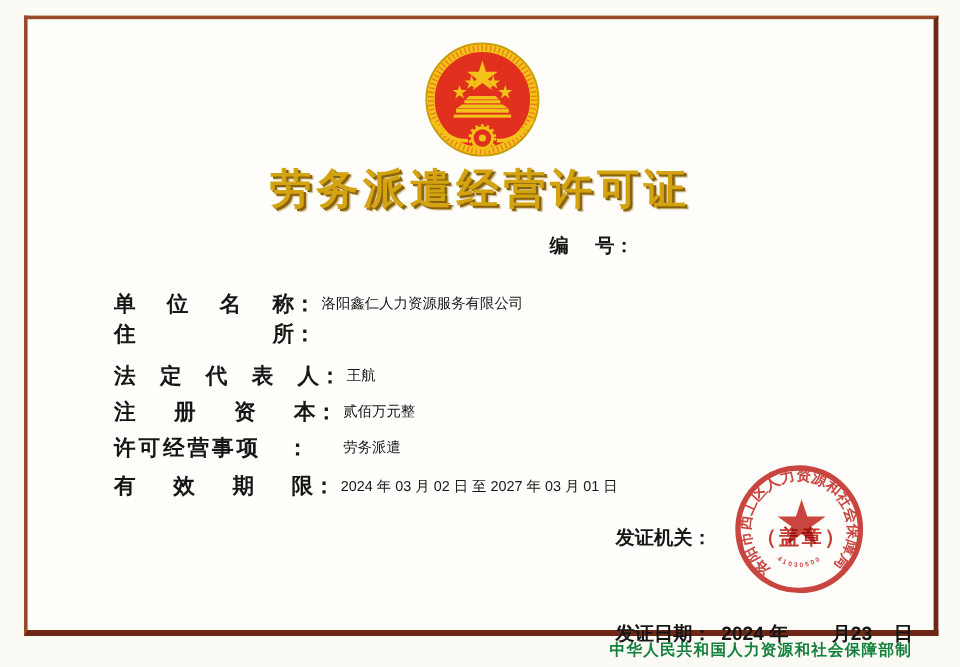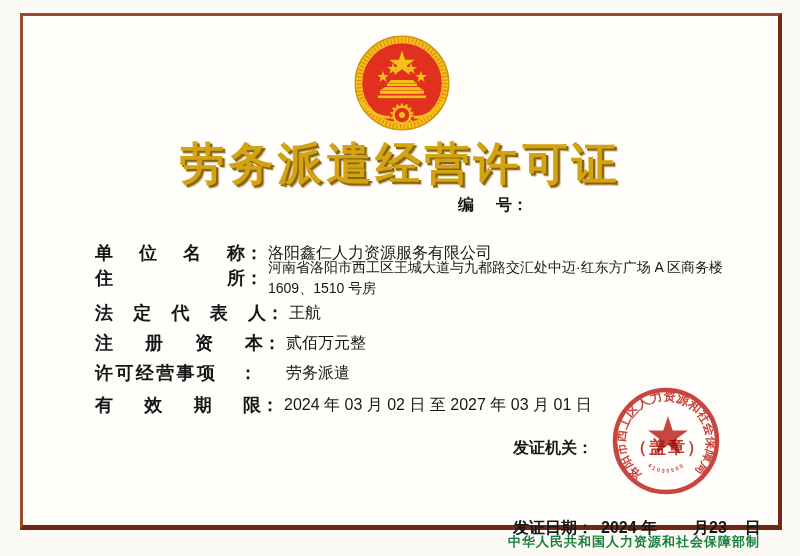--- a/index.html
+++ b/index.html
@@ -15,40 +15,40 @@
   .frame{
     position:absolute;left:20px;top:13px;width:755px;height:509px;
     border:3px solid #9a4a2c;
     border-right:4px solid #6e2815;
     border-bottom:5px solid #6e2815;
     background:#fffefa;
   }
   .emblem{position:absolute;left:352px;top:33px;width:100px;height:104px;}
   .title{
     position:absolute;left:0;top:134px;width:800px;text-align:center;
-    font-size:45px;font-weight:700;letter-spacing:4px;
+    font-size:35px;font-weight:700;letter-spacing:4px;
     color:#d4a312;
     text-shadow:2px 2px 0 #8a6207, 3px 3px 1px rgba(138,98,7,.45);
     white-space:nowrap;
   }
   
   .number-line{
     position:absolute;left:458px;top:195px;display:flex;align-items:baseline;
     font-size:16px;font-weight:700;
   }
   .number-line .lbl{display:inline-block;width:54px;text-align:justify;text-align-last:justify;}
   .number-line .val{font-weight:600;margin-left:6px;font-size:15.5px;letter-spacing:.5px;}
   
   .row{position:absolute;left:95px;display:flex;align-items:flex-start;}
   .row .lbl{
     display:inline-block;font-size:18px;font-weight:700;line-height:26px;
     text-align:justify;text-align-last:justify;white-space:nowrap;
   }
   .row .colon{font-size:18px;font-weight:700;line-height:26px;}
-  .row .val{font-size:16px;line-height:26px;margin-left:5px;white-space:nowrap;}
+  .row .val{font-size:12px;line-height:26px;margin-left:5px;white-space:nowrap;}
   .row-unit   {top:240px;} .row-unit    .lbl{width:150px;}
   .row-addr   {top:256px;height:44px;align-items:center;} .row-addr .lbl{width:150px;}
   .row-addr .val{font-size:14px;line-height:21px;width:466px;white-space:normal;}
   .row-legal  {top:300px;} .row-legal   .lbl{width:171px;}
   .row-capital{top:330px;} .row-capital .lbl{width:168px;}
   .row-scope  {top:360px;gap:24px;} .row-scope   .lbl{width:120px;}
   .row-valid  {top:392px;} .row-valid   .lbl{width:166px;}
   
   .issue-row{position:absolute;left:513px;display:flex;align-items:baseline;
     font-size:16px;font-weight:700;}
@@ -113,21 +113,20 @@
   </div>
 
   <div class="row row-unit">
     <span class="lbl">单位名称</span>
       <span class="colon">：</span>
     <span class="val">洛阳鑫仁人力资源服务有限公司</span>
   </div>
   <div class="row row-addr">
     <span class="lbl">住所</span>
       <span class="colon">：</span>
-    <span class="val">河南省洛阳市西工区王城大道与九都路交汇处中迈·红东方广场 A 区商务楼 1609、1510 号房</span>
   </div>
   <div class="row row-legal">
     <span class="lbl">法定代表人</span>
       <span class="colon">：</span>
     <span class="val">王航</span>
   </div>
   <div class="row row-capital">
     <span class="lbl">注册资本</span>
       <span class="colon">：</span>
     <span class="val">贰佰万元整</span>

